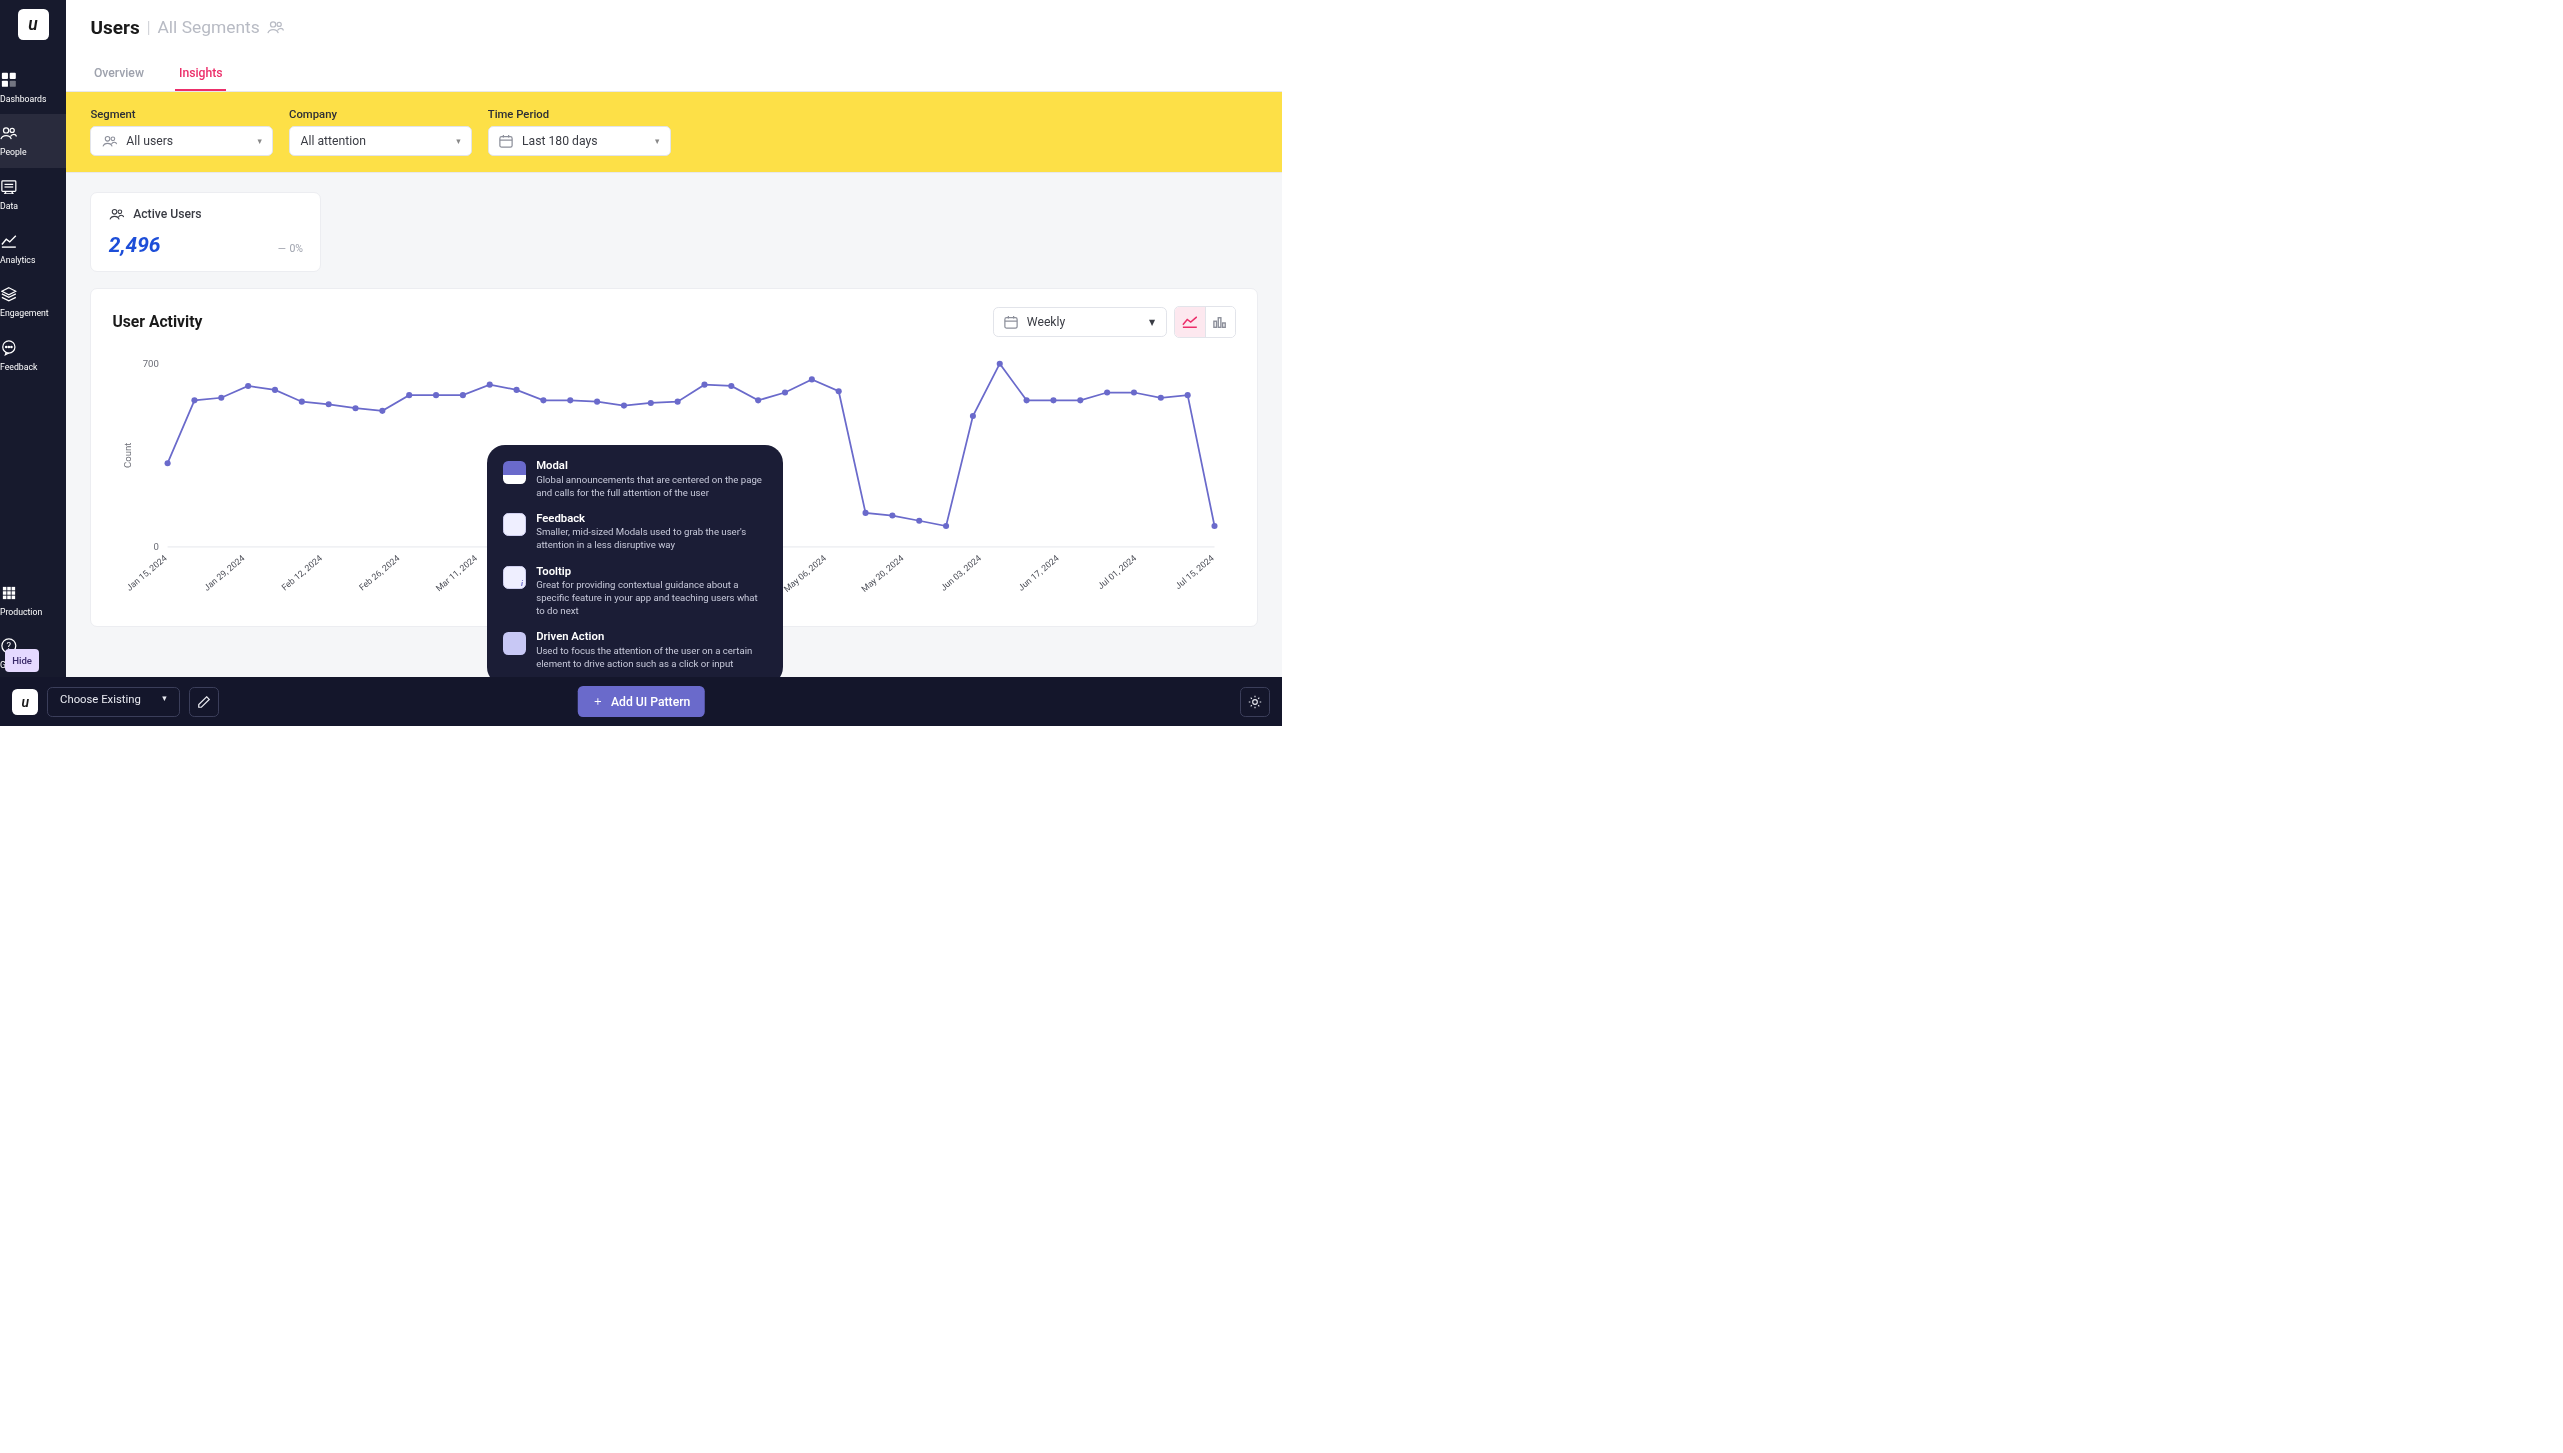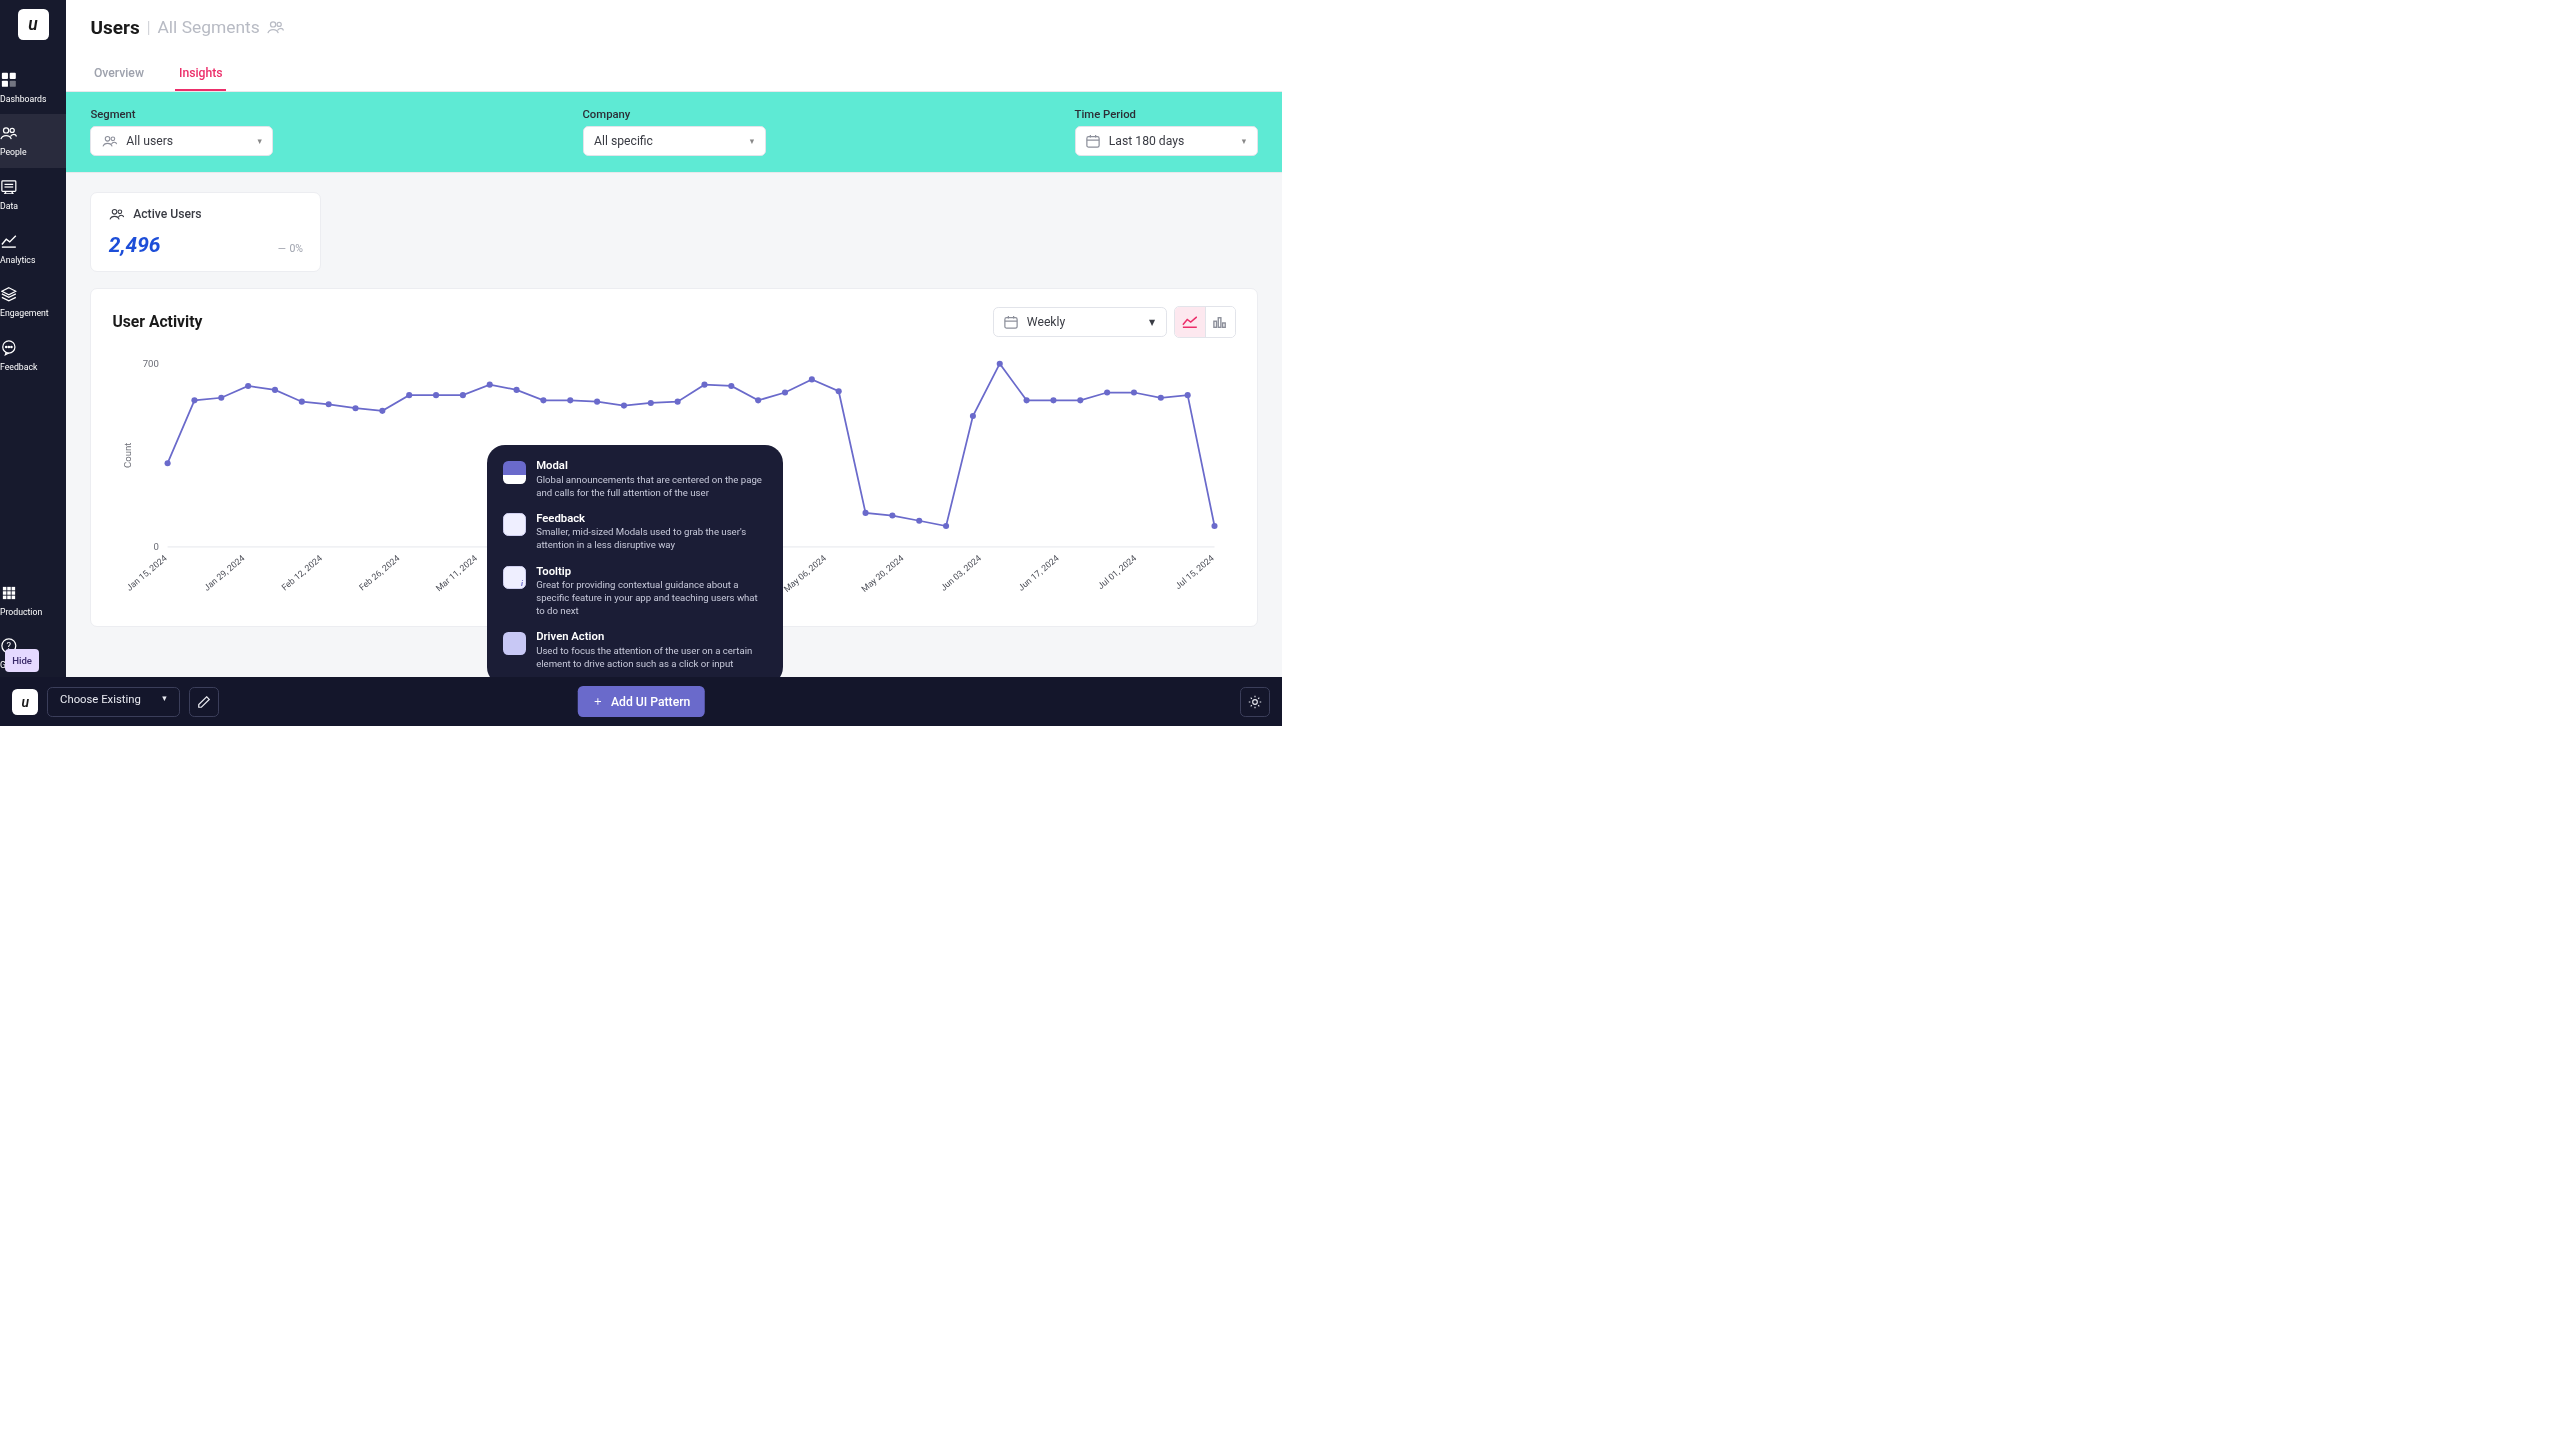--- a/index.html
+++ b/index.html
@@ -21,21 +21,21 @@
 .page-title { font-size: 19px; font-weight: 700; color: #1a1a1a; }
 .page-sep { color: #c5c8cf; font-size: 17.4px; font-weight: 300; }
 .page-subtitle { color: #b8bbc4; font-size: 17.4px; font-weight: 400; }
 .page-sub-icon { color: #b8bbc4; }
 
 .tabs { display: flex; gap: 28px; margin-top: 19px; }
 .tab { padding: 8.7px 3.5px; font-size: 12.2px; font-weight: 500; cursor: pointer; border-bottom: 2.6px solid transparent; }
 .tab.inactive { color: #9ea2ad; }
 .tab.active { color: #ec2e6a; border-bottom-color: #ec2e6a; }
 
-.filters { display: flex; gap: 15.7px; padding: 15.7px 24.4px; background: #5eead4; border-bottom: 0.9px solid #e8e8ec; justify-content: space-between; }
+.filters { display: flex; gap: 15.7px; padding: 15.7px 24.4px; background: #fde047; border-bottom: 0.9px solid #e8e8ec; }
 .filter-group { display: flex; flex-direction: column; gap: 5.2px; }
 .filter-label { font-size: 11.3px; font-weight: 500; color: #2c2e36; }
 .filter-select { display: flex; align-items: center; gap: 8.7px; padding: 5.2px 10.5px; border: 0.9px solid #e2e4ea; border-radius: 5.2px; background: #fff; height: 30px; cursor: pointer; font-size: 12.2px; color: #3a3c44; }
 .filter-select .chev { margin-left: auto; color: #888; font-size: 8.7px; }
 .fs-seg { width: 183px; }
 .fs-comp { width: 183px; }
 .fs-time { width: 183px; }
 
 .content-inner { padding: 19px 24.4px; }
 
@@ -235,21 +235,21 @@
               <path d="M12 12c1-2 3-2.5 4-2.5s2.5 .5 3 2.5"></path>
             </svg>
         </span>
         <span>All users</span>
         <span class="chev">▾</span>
       </div>
     </div>
     <div class="filter-group">
       <div class="filter-label">Company</div>
       <div class="filter-select fs-comp">
-        <span>All specific</span>
+        <span>All attention</span>
         <span class="chev">▾</span>
       </div>
     </div>
     <div class="filter-group">
       <div class="filter-label">Time Period</div>
       <div class="filter-select fs-time">
         <span>
           <svg width="14" height="14" viewBox="0 0 16 16" fill="none" stroke="#8c8f9a" stroke-width="1.4">
               <rect x="1" y="3" width="14" height="12" rx="2"></rect>
               <line x1="1" y1="7" x2="15" y2="7"></line>

